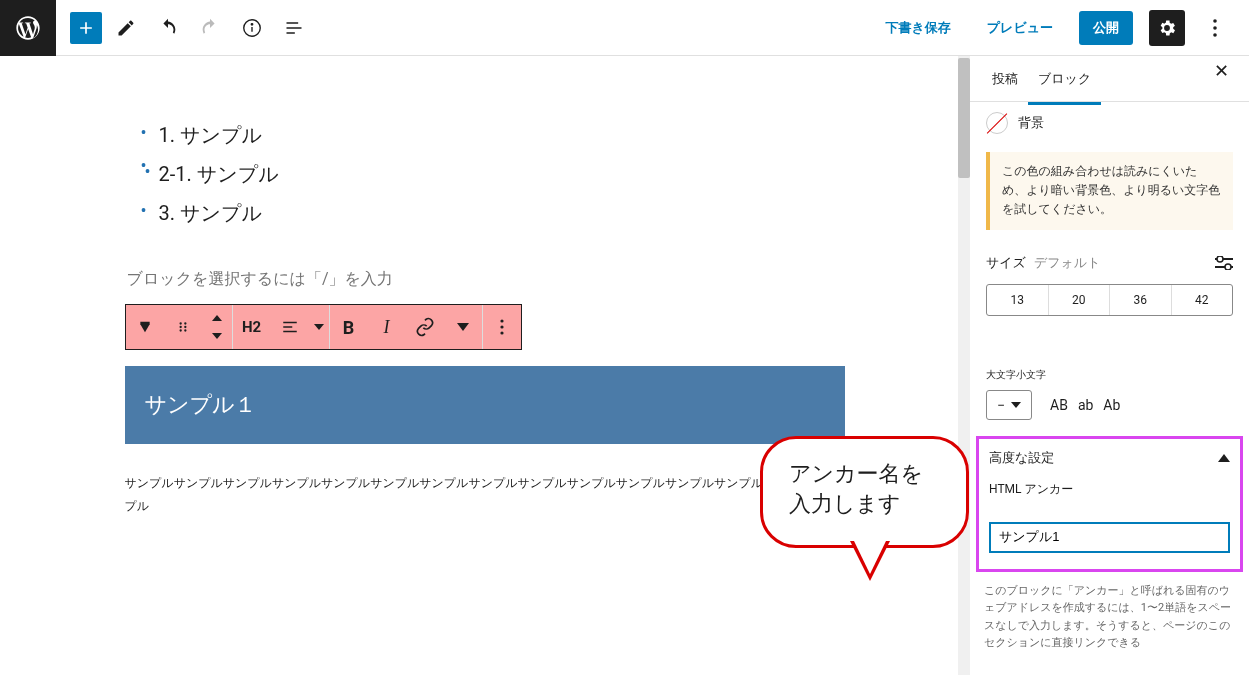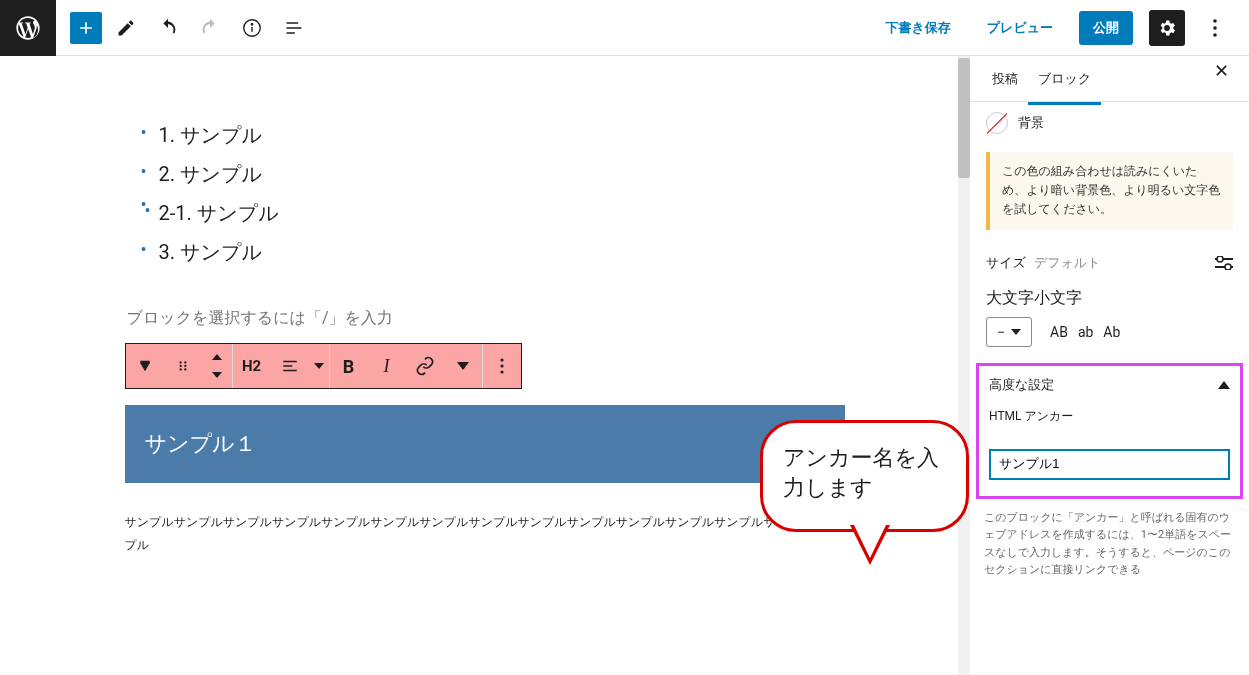--- a/index.html
+++ b/index.html
@@ -40,21 +40,21 @@
 .bt-btn.bold { font-weight: 700; font-size: 18px; }
 .bt-btn.italic { font-style: italic; font-family: serif; font-size: 18px; }
 .bt-arrows { display: flex; flex-direction: column; justify-content: center; width: 30px; }
 .bt-arrow { height: 16px; display: flex; align-items: center; justify-content: center; font-size: 10px; }
 
 
 .heading-block { background: #4b7ba8; color: #fff; padding: 22px 18px; font-size: 22px; margin-top: 16px; border: 2px solid transparent; }
 .paragraph { font-size: 12px; line-height: 1.9; margin-top: 28px; word-break: break-all; }
 
 
-.callout { position: absolute; top: 364px; left: 760px; border: 3px solid #d90000; border-radius: 36px; padding: 20px 20px 26px; background: #fff; font-size: 22px; color: #1e1e1e; z-index: 5; }
+.callout { position: absolute; top: 380px; left: 760px; border: 3px solid #d90000; border-radius: 36px; padding: 20px 26px 26px; background: #fff; font-size: 22px; color: #1e1e1e; z-index: 5; }
 .callout-tail { position: absolute; bottom: -36px; right: 76px; width: 0; height: 0; border-left: 20px solid transparent; border-right: 20px solid transparent; border-top: 40px solid #d90000; }
 .callout-tail::after { content: ""; position: absolute; top: -40px; left: -16px; width: 0; height: 0; border-left: 16px solid transparent; border-right: 16px solid transparent; border-top: 33px solid #fff; }
 
 
 .sidebar { width: 280px; border-left: 1px solid #e0e0e0; background: #fff; display: flex; flex-direction: column; position: relative; }
 .sidebar-scroll-track { position: absolute; left: -12px; top: 0; bottom: 0; width: 12px; background: #f0f0f0; }
 .sidebar-scroll-thumb { position: absolute; top: 2px; left: 0; width: 12px; height: 120px; background: #c0c0c0; border-radius: 2px; }
 
 .tabs { display: flex; align-items: flex-start; border-bottom: 1px solid #e0e0e0; padding: 0 12px; height: 46px; }
 .tab { padding: 14px 10px; cursor: pointer; font-size: 13px; color: #1e1e1e; }
@@ -69,21 +69,21 @@
 .panel-section { padding: 14px 16px; border-top: 1px solid #e0e0e0; display: flex; align-items: center; justify-content: space-between; }
 .panel-section .label { font-size: 13px; }
 .size-row { padding: 10px 16px 6px; display: flex; align-items: center; gap: 8px; }
 .size-label { font-size: 13px; }
 .size-default { font-size: 13px; color: #888; }
 .size-sliders { margin-left: auto; }
 .size-opts { display: flex; border: 1px solid #888; border-radius: 3px; margin: 6px 16px 14px; }
 .size-opt { flex: 1; text-align: center; padding: 8px 0; font-size: 12px; border-right: 1px solid #ddd; cursor: pointer; }
 .size-opt:last-child { border-right: none; }
 .case-row { padding: 10px 16px; }
-.case-title { font-size: 16px; margin-bottom: 8px; }
+.case-title { font-size: 10px; margin-bottom: 8px; margin-top: 28px; }
 .case-opts { display: flex; align-items: center; gap: 10px; font-size: 14px; }
 .case-select { border: 1px solid #888; border-radius: 3px; padding: 6px 10px; margin-right: 8px; display: flex; align-items: center; gap: 6px; }
 
 
 .adv-panel { border: 3px solid #d946ef; margin: 6px 6px 0; padding: 10px 10px 16px; }
 .adv-header { display: flex; align-items: center; justify-content: space-between; font-size: 13px; margin-bottom: 14px; cursor: pointer; }
 .adv-label { font-size: 12px; margin-bottom: 24px; }
 .adv-input { width: 100%; border: 2px solid #007cba; padding: 6px 8px; font-size: 13px; outline: none; }
 .adv-help { font-size: 11px; color: #666; line-height: 1.6; padding: 10px 14px 0; }
 
@@ -151,21 +151,20 @@
   </div>
 </div>
 
 <div class="main">
 
   <div class="editor">
     <div class="editor-content">
 
       <ul class="list">
         <li>1.  サンプル</li>
-        <li>2.  サンプル</li>
         <li class="nested" style="list-style:none;padding:0;">
             <ul class="list nested" style="padding-left:0;">
               <li>2-1.  サンプル</li>
             </ul>
           </li>
         <li>3.  サンプル</li>
       </ul>
 
       <div class="block-hint">ブロックを選択するには「/」を入力</div>
 
@@ -272,20 +271,26 @@
         <span class="size-default">デフォルト</span>
         <span class="size-sliders">
           <svg width="18" height="14" viewBox="0 0 18 14" fill="#1e1e1e">
               <rect y="2" width="18" height="2"></rect>
               <rect y="10" width="18" height="2"></rect>
               <circle cx="5" cy="3" r="3" fill="#fff" stroke="#1e1e1e" stroke-width="1.5"></circle>
               <circle cx="13" cy="11" r="3" fill="#fff" stroke="#1e1e1e" stroke-width="1.5"></circle>
             </svg>
         </span>
       </div>
+      <div class="size-opts">
+        <div class="size-opt">13</div>
+        <div class="size-opt">20</div>
+        <div class="size-opt">36</div>
+        <div class="size-opt">42</div>
+      </div>
 
       <div class="case-row">
         <div class="case-title">大文字小文字</div>
         <div class="case-opts">
           <div class="case-select">
             <span>−</span>
             <svg width="10" height="6" viewBox="0 0 10 6">
                 <path d="M5 6L0 0h10z" fill="#1e1e1e"></path>
               </svg>
           </div>

